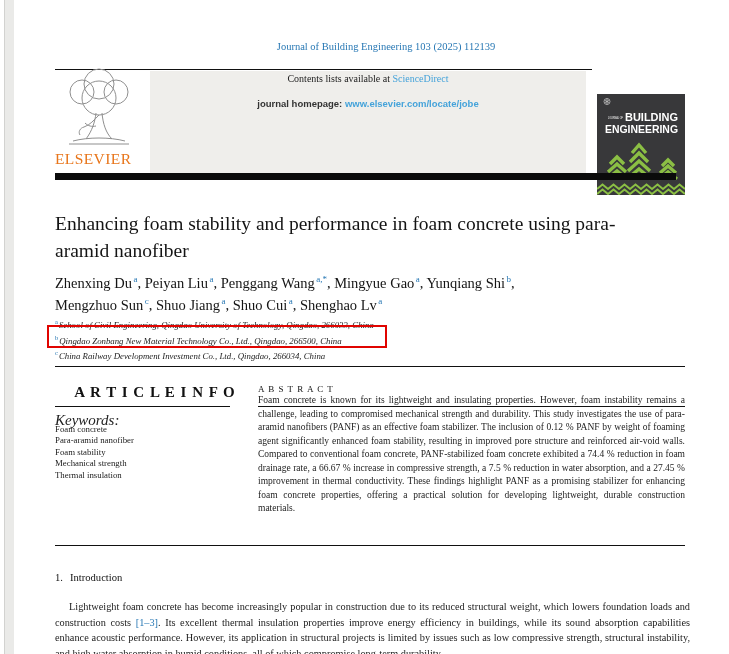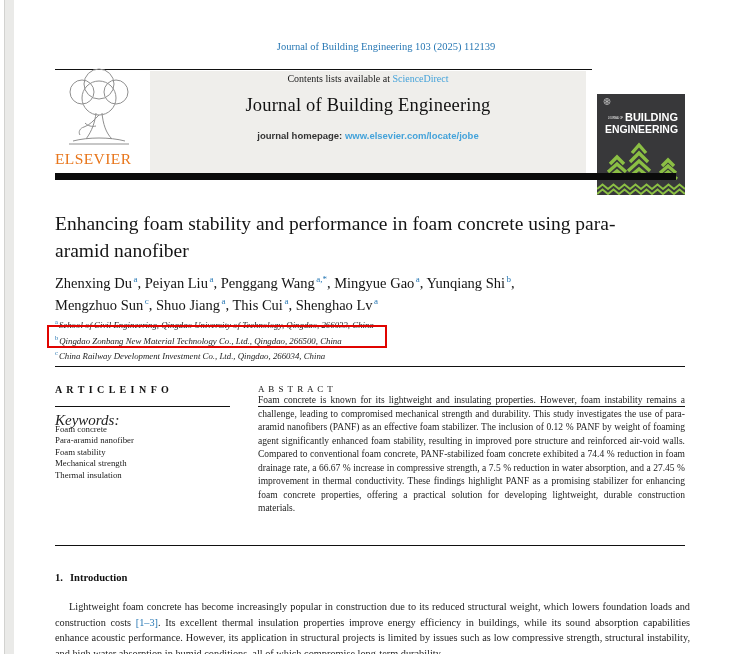--- a/index.html
+++ b/index.html
@@ -26,30 +26,30 @@
   #journal-cover{left:597px;top:70px;width:88px;height:101px;margin-top:24px;}
   
   #article-title{left:55px;top:211px;width:600px;font-size:19.5px;line-height:26.5px;color:#141414;}
   #authors{left:55px;top:270px;width:610px;font-size:14.5px;line-height:18.5px;color:#141414;}
   #authors sup{color:#2878b4;font-size:9px;margin-left:1.5px;}
   #affiliations{left:55px;top:316px;width:620px;font-size:8.8px;font-style:italic;line-height:12.6px;color:#222;}
   #affiliations sup{color:#2878b4;font-style:normal;font-size:6.5px;margin-right:1px;}
   #highlight-box{left:47px;top:325px;width:336px;height:19px;border:2px solid #e00400;pointer-events:none;}
   
   #rule-top{left:55px;top:366px;width:630px;height:1px;background:#111;}
-  #ai-heading{left:55px;top:384px;width:200px;font-size:10px;font-weight:bold;letter-spacing:1px;color:#111;}
+  #ai-heading{left:55px;top:384px;width:200px;font-size:15px;font-weight:bold;letter-spacing:1px;color:#111;text-align:center;}
   #ai-rule{left:55px;top:406px;width:175px;height:1px;background:#111;}
   #kw-label{left:55px;top:412px;font-size:15px;font-style:italic;color:#222;}
   #kw-list{left:55px;top:424px;width:190px;font-size:8.8px;line-height:11.4px;color:#222;}
   #ab-heading{left:258px;top:384px;width:200px;font-size:9px;font-weight:normal;letter-spacing:1px;color:#111;}
   #ab-rule{left:258px;top:406px;width:427px;height:1px;background:#111;}
   #abstract-text{left:258px;top:394px;width:427px;font-size:9.5px;line-height:13.5px;text-align:justify;color:#1c1c1c;}
   #rule-bottom{left:55px;top:545px;width:630px;height:1px;background:#111;}
   
-  #intro-heading{left:55px;top:572px;font-size:10.6px;font-weight:bold;color:#111;}
+  #intro-heading{left:55px;top:572px;font-size:10.6px;font-weight:normal;color:#111;}
   #intro-heading .num{margin-right:7px;}
   #intro-para{left:55px;top:599px;width:635px;font-size:10.3px;line-height:15.5px;text-align:justify;color:#1c1c1c;text-indent:14px;}
   .cite-link{color:#2878b4;}
   a{cursor:pointer;}
 </style>
 </head>
 <body>
 
 <div id="page">
 
@@ -73,21 +73,20 @@
         <path d="M14,80 L74,80"></path>
       </g>
     </svg>
     <div id="elsevier-wordmark">ELSEVIER</div>
   </div>
 
   <div class="abs" id="mast-gray">
     <div id="contents-line">
       <span>Contents lists available at </span><a>ScienceDirect</a>
     </div>
-    <div id="mast-journal-title">Journal of Building Engineering</div>
     <div id="homepage-line">
       <span>journal homepage: </span><a>www.elsevier.com/locate/jobe</a>
     </div>
   </div>
 
   <div class="abs" id="journal-cover">
     <svg width="88" height="101" viewBox="0 0 88 101">
       <rect width="88" height="101" fill="#38383a"></rect>
       <g stroke="#cfcfcf" stroke-width="0.7" fill="none">
         <circle cx="10" cy="7.5" r="3"></circle>
@@ -117,21 +116,21 @@
 
   <div class="abs" id="mast-thickbar"></div>
 
   <div class="abs" id="article-title">Enhancing foam stability and performance in foam concrete using para-aramid nanofiber</div>
 
   <div class="abs" id="authors">
     <div>
       <span><span>Zhenxing Du</span><sup>a</sup><span>, </span></span><span><span>Peiyan Liu</span><sup>a</sup><span>, </span></span><span><span>Penggang Wang</span><sup>a,*</sup><span>, </span></span><span><span>Mingyue Gao</span><sup>a</sup><span>, </span></span><span><span>Yunqiang Shi</span><sup>b</sup><span>,</span></span>
     </div>
     <div>
-      <span><span>Mengzhuo Sun</span><sup>c</sup><span>, </span></span><span><span>Shuo Jiang</span><sup>a</sup><span>, </span></span><span><span>This Cui</span><sup>a</sup><span>, </span></span><span><span>Shenghao Lv</span><sup>a</sup><span></span></span>
+      <span><span>Mengzhuo Sun</span><sup>c</sup><span>, </span></span><span><span>Shuo Jiang</span><sup>a</sup><span>, </span></span><span><span>Shuo Cui</span><sup>a</sup><span>, </span></span><span><span>Shenghao Lv</span><sup>a</sup><span></span></span>
     </div>
   </div>
 
   <div class="abs" id="affiliations">
     <div><sup>a</sup><span>School of Civil Engineering, Qingdao University of Technology, Qingdao, 266033, China</span></div>
     <div><sup>b</sup><span>Qingdao Zonbang New Material Technology Co., Ltd., Qingdao, 266500, China</span></div>
     <div><sup>c</sup><span>China Railway Development Investment Co., Ltd., Qingdao, 266034, China</span></div>
   </div>
   <div class="abs" id="highlight-box"></div>
 

